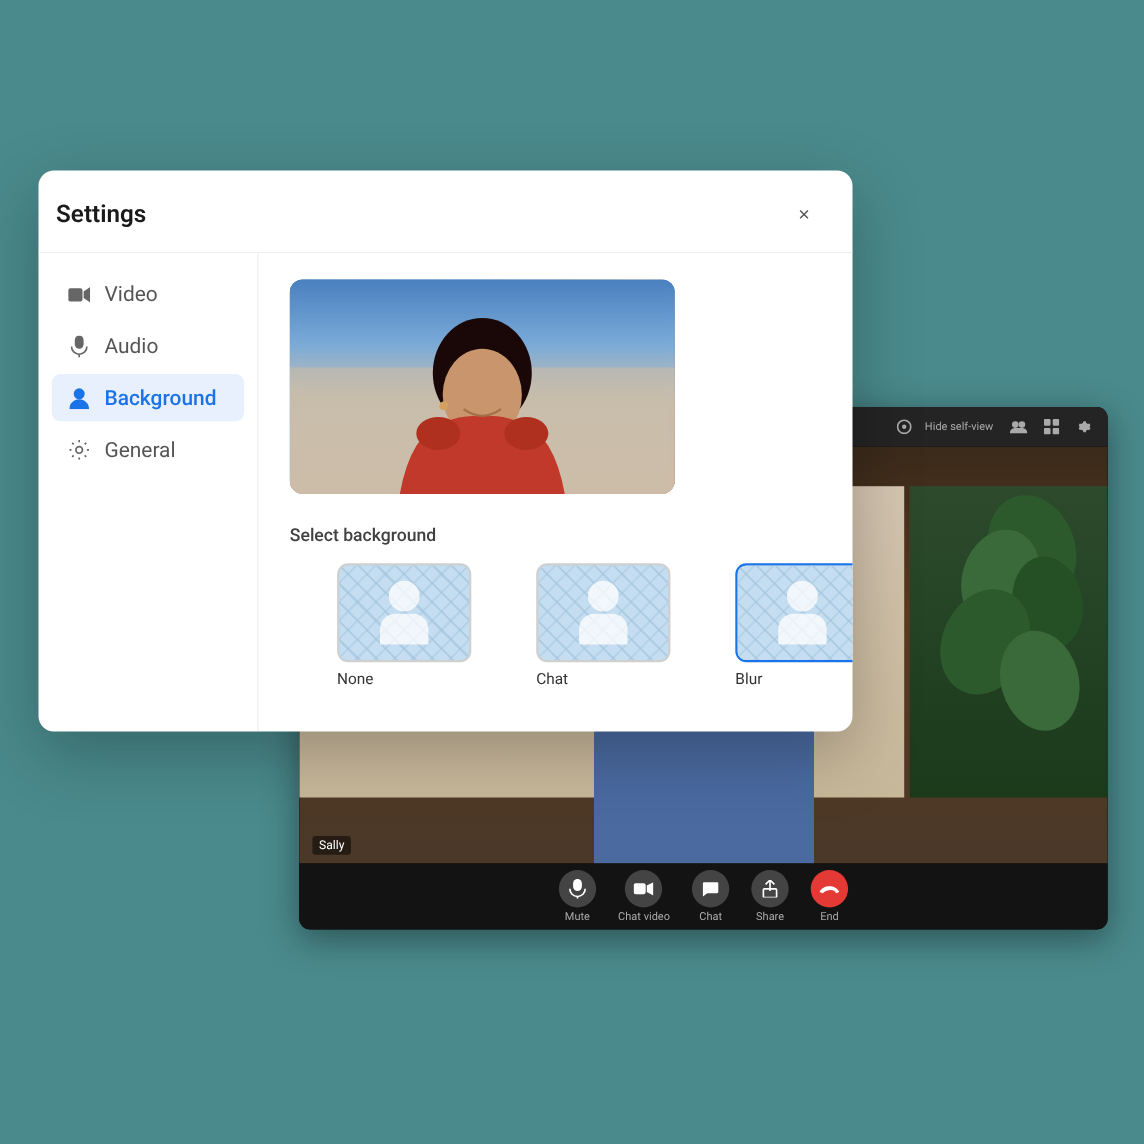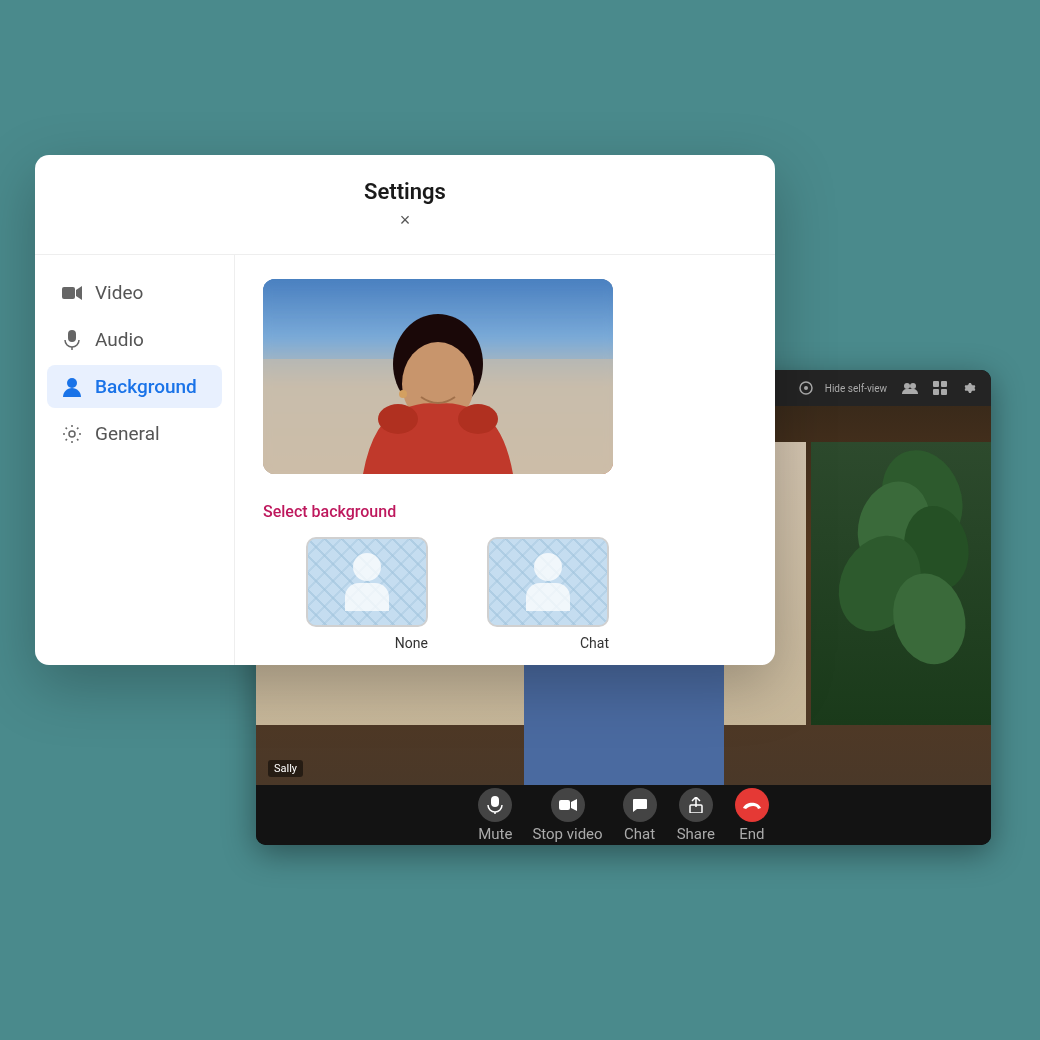--- a/index.html
+++ b/index.html
@@ -12,21 +12,21 @@
       align-items: center;
       justify-content: center;
       font-family: -apple-system, BlinkMacSystemFont, 'Segoe UI', Roboto, sans-serif;
       overflow: hidden;
       position: relative;
     }
 
     
     .video-call-window {
       position: absolute;
-      left: 256px;
+      left: 272px;
       top: 370px;
       width: 735px;
       height: 475px;
       background: #000000;
       border-radius: 10px;
       overflow: hidden;
       box-shadow: 0 8px 32px rgba(0,0,0,0.4);
       text-align: center;
     }
 
@@ -232,21 +232,21 @@
       justify-content: center;
       color: white;
       font-size: 14px;
     }
 
     .call-action-icon.end-call {
       background: #e53935;
     }
 
     .call-action-label {
-      font-size: 15px;
+      font-size: 10px;
       color: #aaa;
     }
 
     
     .plant-area {
       position: absolute;
       right: 0;
       top: 36px;
       bottom: 60px;
       width: 180px;
@@ -278,23 +278,22 @@
       display: flex;
       flex-direction: column;
       overflow: hidden;
       z-index: 10;
     }
 
     .modal-header {
       display: flex;
       align-items: center;
       justify-content: space-between;
-      padding: 24px 28px 18px 28px;
+      padding: 24px 28px 18px 16px;
       border-bottom: 1px solid #eee;
-      flex-direction: column;
     }
 
     .modal-title {
       font-size: 22px;
       font-weight: 600;
       color: #1a1a1a;
     }
 
     .modal-close-btn {
       width: 32px;
@@ -372,34 +371,34 @@
       width: 100%;
       height: 100%;
       position: relative;
       background: linear-gradient(180deg, #5a8fc8 0%, #7aaad8 25%, #c8baa8 55%, #c8956c 75%);
     }
 
     
     .section-title {
       font-size: 16px;
       font-weight: 500;
-      color: #be185d;
+      color: #404040;
       margin-bottom: 16px;
     }
 
     
     .bg-options {
       display: flex;
       gap: 16px;
     }
 
     .bg-option {
       display: flex;
       flex-direction: column;
-      align-items: flex-end;
+      align-items: flex-start;
       gap: 8px;
       cursor: pointer;
       padding-left: 43px;
     }
 
     .bg-option-card {
       width: 122px;
       height: 90px;
       border-radius: 10px;
       background: #b8d4e8;
@@ -550,21 +549,21 @@
       </div>
       <span class="call-action-label">Mute</span>
     </div>
     <div class="call-action-btn">
       <div class="call-action-icon">
         <svg width="18" height="14" viewBox="0 0 18 14" fill="white">
           <rect x="0" y="2" width="11" height="10" rx="2"></rect>
           <path d="M12 4l6-3v12l-6-3V4z"></path>
         </svg>
       </div>
-      <span class="call-action-label">Stop video</span>
+      <span class="call-action-label">Chat video</span>
     </div>
     <div class="call-action-btn">
       <div class="call-action-icon">
         <svg width="16" height="16" viewBox="0 0 16 16" fill="white">
           <path d="M2 2h12a1 1 0 011 1v8a1 1 0 01-1 1H5l-4 3V3a1 1 0 011-1z"></path>
         </svg>
       </div>
       <span class="call-action-label">Chat</span>
     </div>
     <div class="call-action-btn">
@@ -697,17 +696,26 @@
         <div class="bg-option">
           <div class="bg-option-card">
             <div class="person-icon-wrapper">
               <div class="person-head-icon"></div>
               <div class="person-body-icon"></div>
             </div>
           </div>
           <span class="bg-option-label">Chat</span>
         </div>
 
+        <div class="bg-option">
+          <div class="bg-option-card selected">
+            <div class="person-icon-wrapper">
+              <div class="person-head-icon"></div>
+              <div class="person-body-icon"></div>
+            </div>
+          </div>
+          <span class="bg-option-label">Blur</span>
+        </div>
 
       </div>
     </div>
   </div>
 </div>
 
 </body></html>

